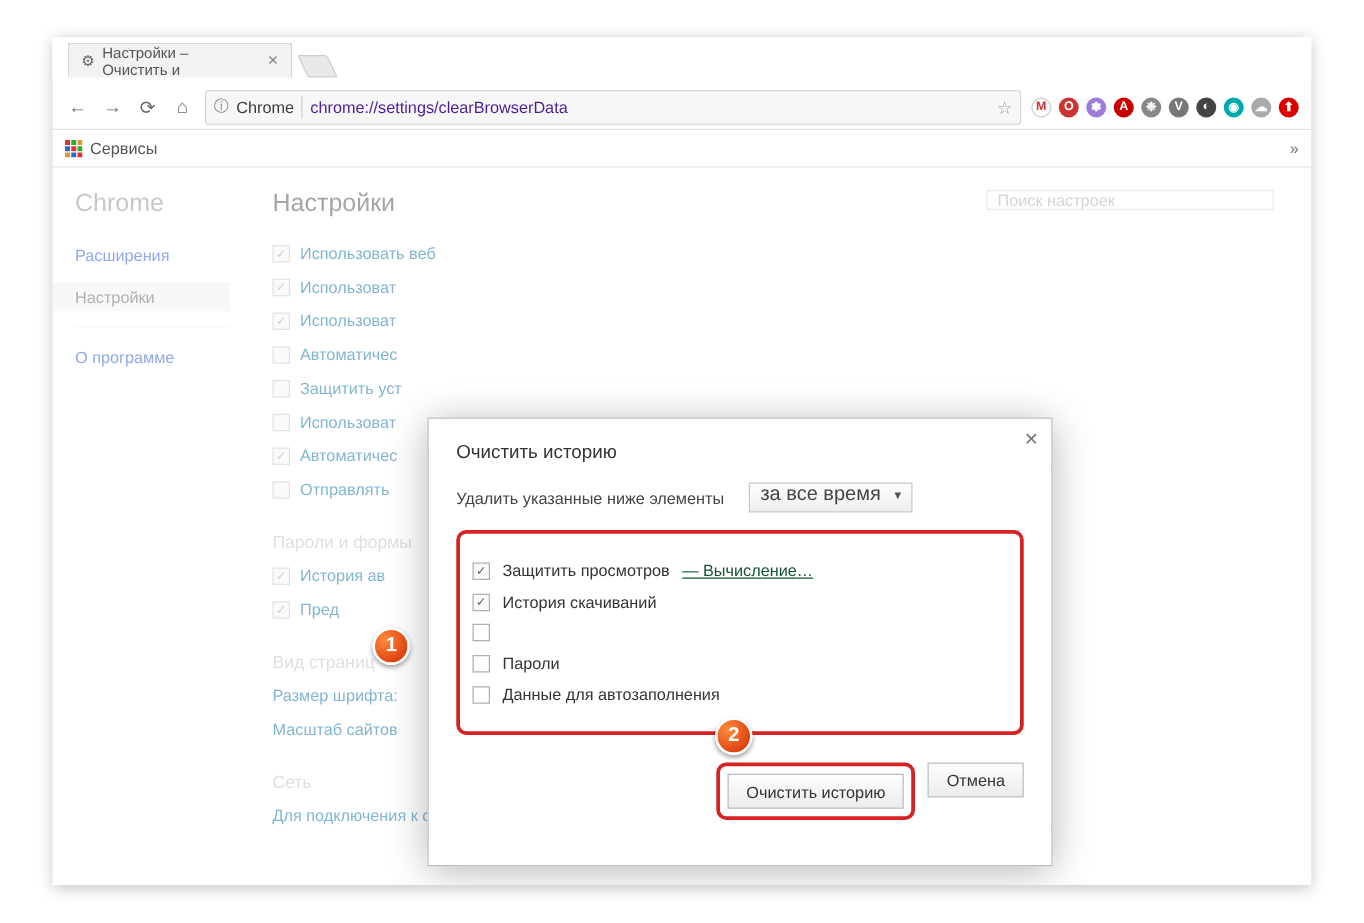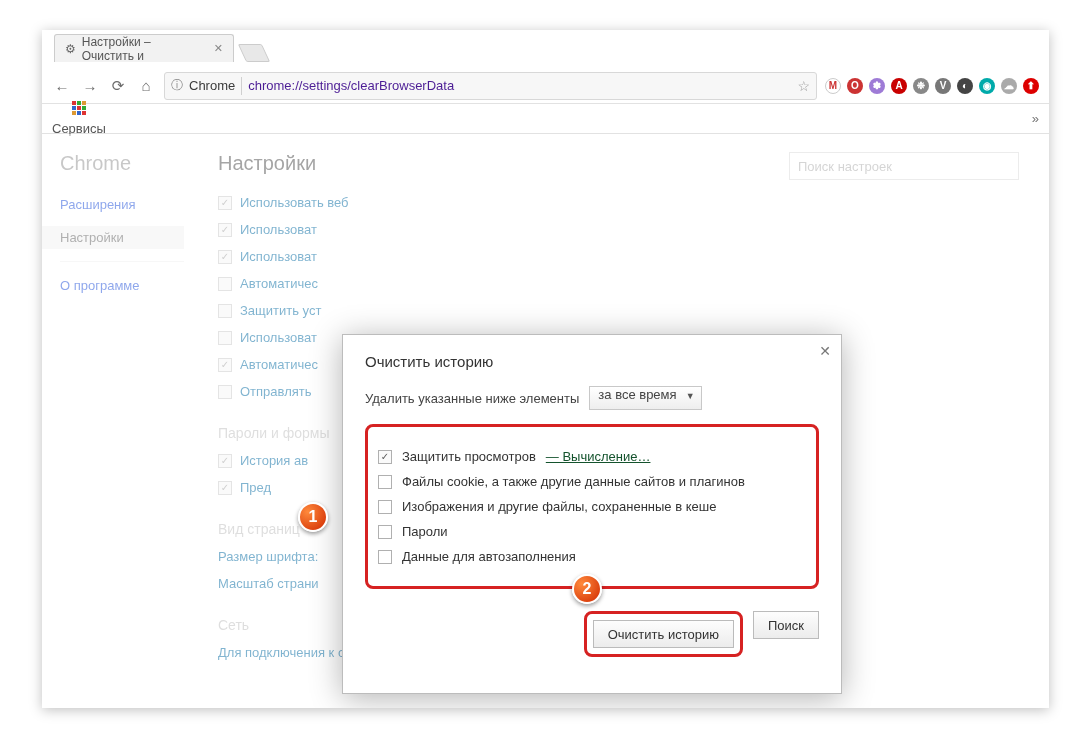--- a/index.html
+++ b/index.html
@@ -23,47 +23,47 @@
   .addr-box { flex:1; display:flex; align-items:center; height:28px; border:1px solid #d8d8d8; border-radius:3px; background:#f7f7f7; padding:0 6px; gap:6px; font-size:13px; color:#555; }
   .addr-box .sec-icon { color:#888; font-size:12px; }
   .addr-box .chrome-lbl { color:#3b3b3b; padding-right:6px; border-right:1px solid #d0d0d0; height:18px; display:flex; align-items:center; }
   .addr-box .url { color:#4c1d95; flex:1; }
   .addr-box .star { color:#999; font-size:14px; }
   .ext-icons { display:flex; gap:6px; align-items:center; }
   .ext-icons span { width:16px; height:16px; border-radius:50%; display:flex; align-items:center; justify-content:center; font-size:10px; font-weight:bold; color:#fff; }
 
   
   .bookmarks { height:30px; border-bottom:1px solid #e2e2e2; display:flex; align-items:center; padding:0 10px; font-size:13px; color:#555; justify-content:space-between; }
-  .bk-left { display:flex; align-items:center; gap:6px;flex-direction:column; }
+  .bk-left { display:flex; align-items:center; gap:6px; }
   .apps-icon { width:14px; height:14px; display:inline-block; }
 
   
   .content { flex:1; position:relative; display:flex; overflow:hidden; }
   .sidebar { width:150px; padding:18px 8px 8px 18px; }
   .sidebar h2 { font-weight:400; color:#909090; font-size:20px; margin-bottom:18px; }
   .sidebar .nav-item { font-size:13px; color:#1d4ed8; margin:10px 0; padding:4px 0; }
   .sidebar .nav-item.active { color:#606060; background:#f0f0f0; margin-left:-18px; padding-left:18px; }
   .sidebar .divider { border-top:1px solid #eee; margin:12px 0; }
 
   .main { flex:1; padding:18px 26px; position:relative; }
   .main h2 { font-weight:400; font-size:20px; color:#4a4a4a; margin-bottom:20px; }
-  .search-settings { position:absolute; right:30px; top:18px; width:230px; height:28px; border:1px solid #d8d8d8; padding:0 8px; font-size:13px; color:#aaa; display:flex; align-items:center; }
+  .search-settings { position:absolute; right:30px; top:18px; width:230px; height:16px; border:1px solid #d8d8d8; padding:0 8px; font-size:13px; color:#aaa; display:flex; align-items:center; }
 
   .bg-option { display:flex; align-items:center; gap:8px; font-size:13px; color:#0369a1; margin:12px 0; }
   .bg-chk { width:14px; height:14px; border:1px solid #c8c8c8; display:inline-flex; align-items:center; justify-content:center; font-size:10px; color:#9e9e9e; background:#f4f4f4; }
   .bg-chk.on::before { content:"✓"; }
   .bg-section { font-size:14px; color:#bdbdbd; margin:26px 0 10px; }
 
   
   .overlay { position:absolute; inset:0; background:rgba(255,255,255,.5); }
   .dialog { position:absolute; left:300px; top:200px; width:500px; background:#fff; border:1px solid #bcbcbc; box-shadow:0 4px 30px rgba(0,0,0,.3); padding:18px 22px; }
   .dialog .dlg-close { position:absolute; right:10px; top:8px; font-size:14px; color:#777; cursor:pointer; }
   .dialog h3 { font-weight:400; font-size:15px; color:#333; margin-bottom:16px; }
-  .dlg-row { font-size:13px; color:#444; display:flex; align-items:center; gap:10px; margin-bottom:14px; }
-  .dlg-select { border:1px solid #c8c8c8; background:linear-gradient(#fff,#eee); height:24px; padding:0 24px 0 8px; font-size:13px; position:relative; }
+  .dlg-row { font-size:13px; color:#444; display:flex; align-items:center; gap:20px; margin-bottom:14px; }
+  .dlg-select { border:1px solid #c8c8c8; background:linear-gradient(#fff,#eee); height:24px; padding:0 24px 0 8px; font-size:16px; position:relative; }
   .dlg-select::after { content:"▼"; position:absolute; right:6px; top:4px; font-size:9px; color:#555; }
 
   .chk-list { border:3px solid #d62222; border-radius:8px; padding:12px 10px; margin-bottom:22px; }
   .chk-item { display:flex; align-items:center; gap:10px; font-size:13px; color:#333; margin:10px 0; }
   .chk-box { width:14px; height:14px; border:1px solid #b0b0b0; display:inline-flex; align-items:center; justify-content:center; font-size:10px; color:#5c5c5c; background:#fff; }
   .chk-box.on { background:#fafafa; }
   .chk-box.on::before { content:"✓"; }
   .chk-sub { color:#14532d;text-decoration:underline; }
 
   .btn-row { display:flex; justify-content:flex-end; gap:10px; margin-bottom:18px; position:relative; }
@@ -191,21 +191,21 @@
           <div class="bg-option">
             <span class="bg-chk on"></span>
             <span>Пред</span>
           </div>
         </div>
       <div class="bg-section">Вид страниц</div>
       <div class="bg-option">
           <span>Размер шрифта:</span>
         </div>
       <div class="bg-option">
-          <span>Масштаб страни</span>
+          <span>Масштаб сайтов</span>
         </div>
       <div class="bg-section">Сеть</div>
       <div class="bg-option">
           <span>Для подключения к сети Google Chrome использует системные настройки прокси-сервера.</span>
         </div>
     </div>
 
     <div class="overlay"></div>
 
     <div class="dialog">
@@ -215,42 +215,41 @@
         <span>Удалить указанные ниже элементы</span>
         <div class="dlg-select">за все время</div>
       </div>
       <div class="chk-list" id="chk-list">
           <div class="chk-item">
             <span class="chk-box on"></span>
             <span>Защитить просмотров</span>
             <span class="chk-sub"> — Вычисление…</span>
           </div>
           <div class="chk-item">
+            <span class="chk-box on"></span>
+            <span>История скачиваний</span>
+          </div>
+          <div class="chk-item">
             <span class="chk-box"></span>
-            <span>Файлы cookie, а также другие данные сайтов и плагинов</span>
-          </div>
-          <div class="chk-item">
-            <span class="chk-box"></span>
-            <span>Изображения и другие файлы, сохраненные в кеше</span>
           </div>
           <div class="chk-item">
             <span class="chk-box"></span>
             <span>Пароли</span>
           </div>
           <div class="chk-item">
             <span class="chk-box"></span>
             <span>Данные для автозаполнения</span>
           </div>
         </div>
 
       <div class="btn-row">
         <span class="btn-primary-wrap">
           <button class="btn">Очистить историю</button>
         </span>
-        <button class="btn">Поиск</button>
+        <button class="btn">Отмена</button>
       </div>
 
     </div>
 
     <div class="badge" style="left:256px; top:368px;">1</div>
     <div class="badge" style="left:530px; top:440px;">2</div>
   </div>
 </div>
 
 </body></html>

